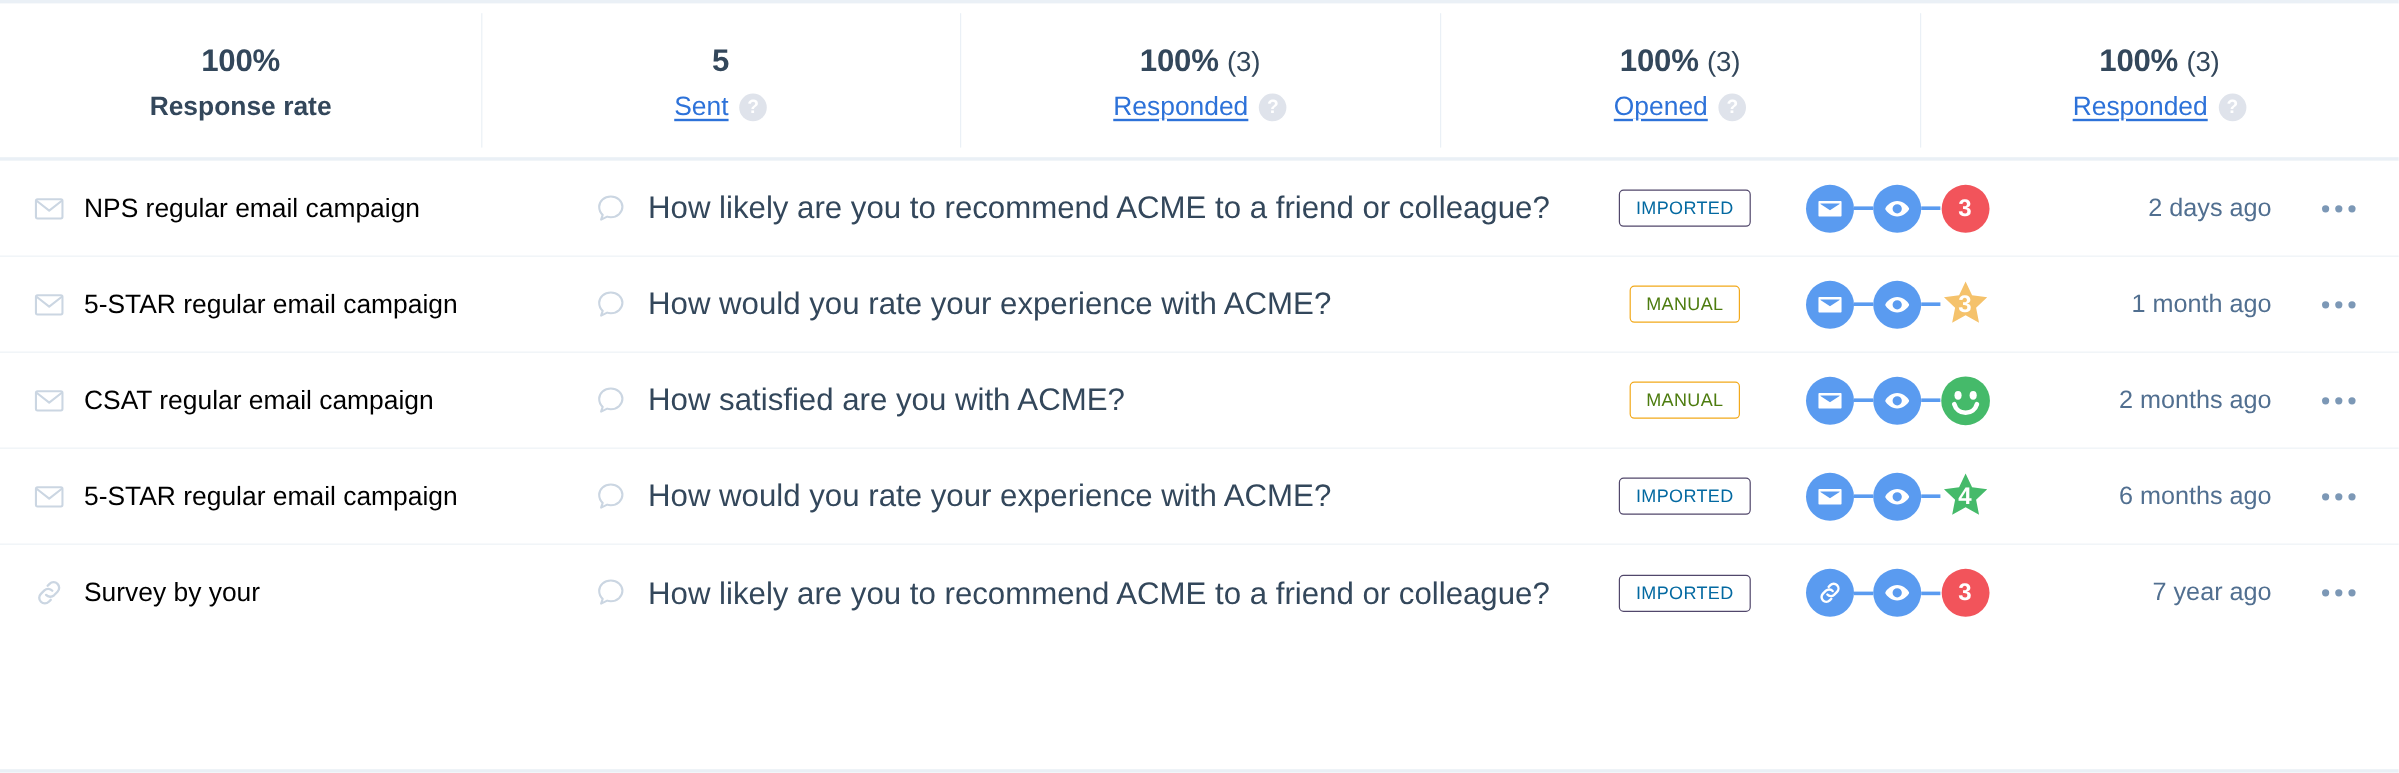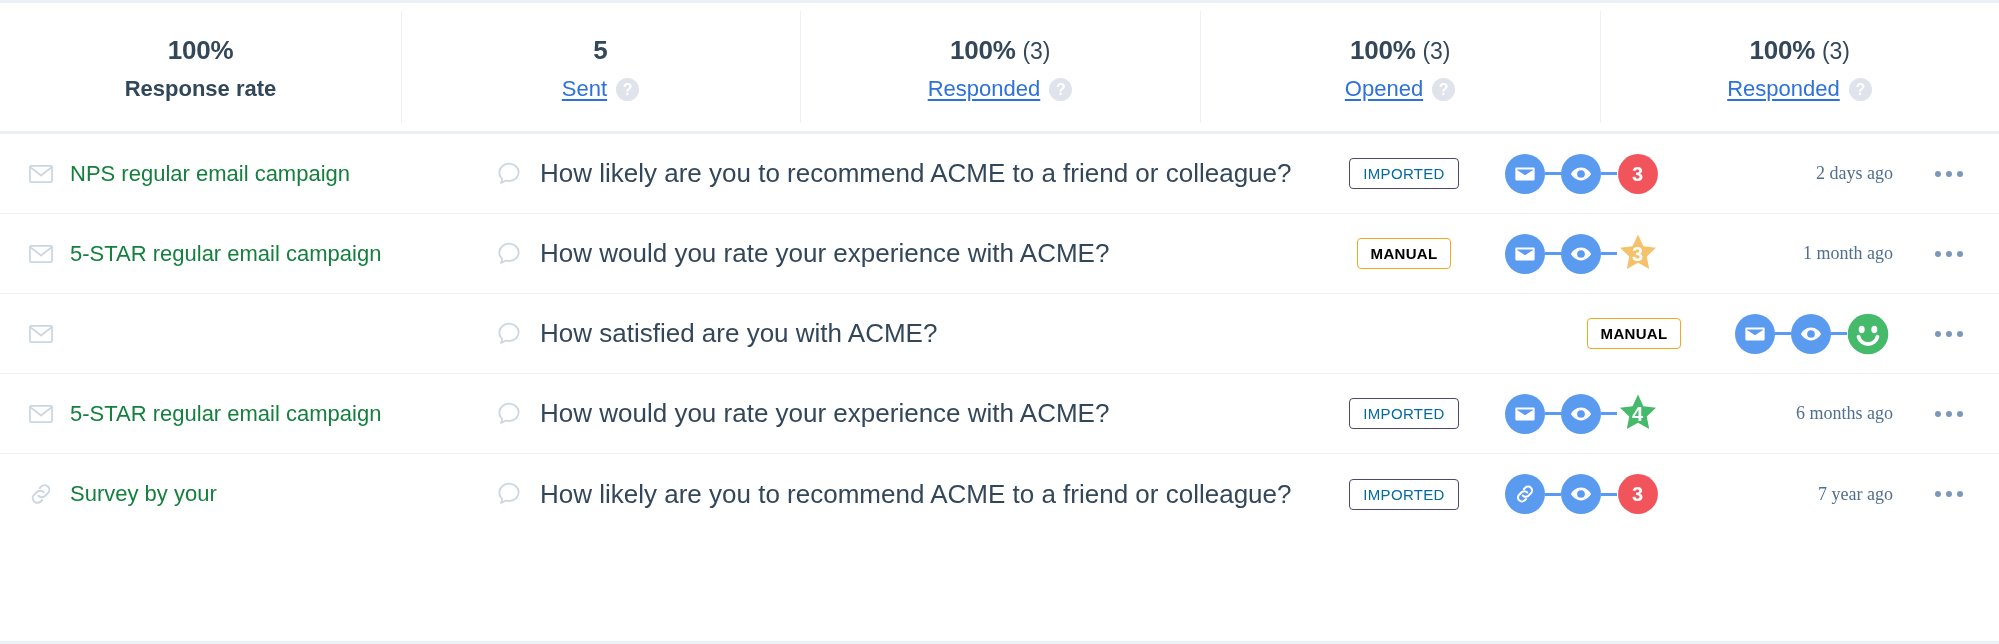--- a/index.html
+++ b/index.html
@@ -124,21 +124,21 @@
   
   .col-name {
     flex: 0 0 465px;
     display: flex;
     align-items: center;
     gap: 16px;
     padding-left: 28px;
   }
   .col-name .label {
     font-size: 22px;
-    color: #15803d;
+    color: #000000;
     white-space: nowrap;
   }
 
   .type-icon { width: 26px; height: 26px; flex: 0 0 26px; color: #cbd6e2; }
   .type-icon svg { display: block; width: 100%; height: 100%; }
 
   
   .col-question {
     flex: 1 1 auto;
     display: flex;
@@ -166,21 +166,21 @@
     letter-spacing: 0.3px;
     padding: 7px 13px;
     border-radius: 4px;
     border: 1.5px solid;
     background: #ffffff;
     white-space: nowrap;
     line-height: 1;
     cursor: default;
   }
   .badge.imported { border-color: #51476b; color: #0369a1; }
-  .badge.manual   { border-color: #f2a91b; color: #000000; font-weight: bold; }
+  .badge.manual   { border-color: #f2a91b; color: #4d7c0f; }
 
   
   .col-pipeline {
     flex: 0 0 175px;
     display: flex;
     align-items: center;
     justify-content: center;
   }
   .pipeline { display: flex; align-items: center; }
   .pip-connector { width: 16px; height: 3px; background: #5a9bf0; }
@@ -217,24 +217,23 @@
 
   
   .col-time {
     flex: 0 0 230px;
     display: flex;
     align-items: center;
     justify-content: flex-end;
     padding-right: 6px;
   }
   .col-time .label {
-    font-size: 18px;
+    font-size: 21px;
     color: #516f90;
     white-space: nowrap;
-    font-family: Liberation Serif, serif;
   }
 
   
   .col-actions {
     flex: 0 0 100px;
     display: flex;
     align-items: center;
     justify-content: center;
   }
   .kebab {
@@ -415,20 +414,21 @@
         </div>
       </div>
       <div class="row">
         <div class="col-name">
           <span class="type-icon">
             <svg viewBox="0 0 24 24" fill="none" stroke="#cbd6e2" stroke-width="1.6" stroke-linejoin="round">
               <rect x="1.8" y="4.6" width="20.4" height="14.8" rx="1.2"></rect>
               <path d="M1.8 5.4 12 13.4 22.2 5.4"></path>
             </svg>
           </span>
+          <span class="label">CSAT regular email campaign</span>
         </div>
         <div class="col-question">
           <span class="bubble-icon">
             <svg viewBox="0 0 24 24" fill="none" stroke="#cbd6e2" stroke-width="1.5" stroke-linejoin="round">
               <path d="M12 3.2c4.6 0 8.3 3.3 8.3 7.4 0 4.1-3.7 7.4-8.3 7.4-.9 0-1.8-.1-2.6-.4l-4.3 2.1 1.1-3.4C4.5 14.9 3.7 13 3.7 10.6c0-4.1 3.7-7.4 8.3-7.4z"></path>
             </svg>
           </span>
           <span class="label">How satisfied are you with ACME?</span>
         </div>
         <div class="col-badge">
@@ -453,20 +453,23 @@
             <div class="pip-result">
               <svg class="face" viewBox="0 0 24 24">
                 <circle cx="12" cy="12" r="11.6" fill="#45ba6a"></circle>
                 <ellipse cx="8.4" cy="9.4" rx="1.7" ry="2.1" fill="#ffffff"></ellipse>
                 <ellipse cx="15.6" cy="9.4" rx="1.7" ry="2.1" fill="#ffffff"></ellipse>
                 <path d="M6.6 13.6a5.6 5.6 0 0 0 10.8 0" fill="none" stroke="#ffffff" stroke-width="2.2" stroke-linecap="round"></path>
               </svg>
             </div>
           </div>
         </div>
+        <div class="col-time">
+          <span class="label">2 months ago</span>
+        </div>
         <div class="col-actions">
           <div class="kebab">
             <i></i>
             <i></i>
             <i></i>
           </div>
         </div>
       </div>
       <div class="row">
         <div class="col-name">

